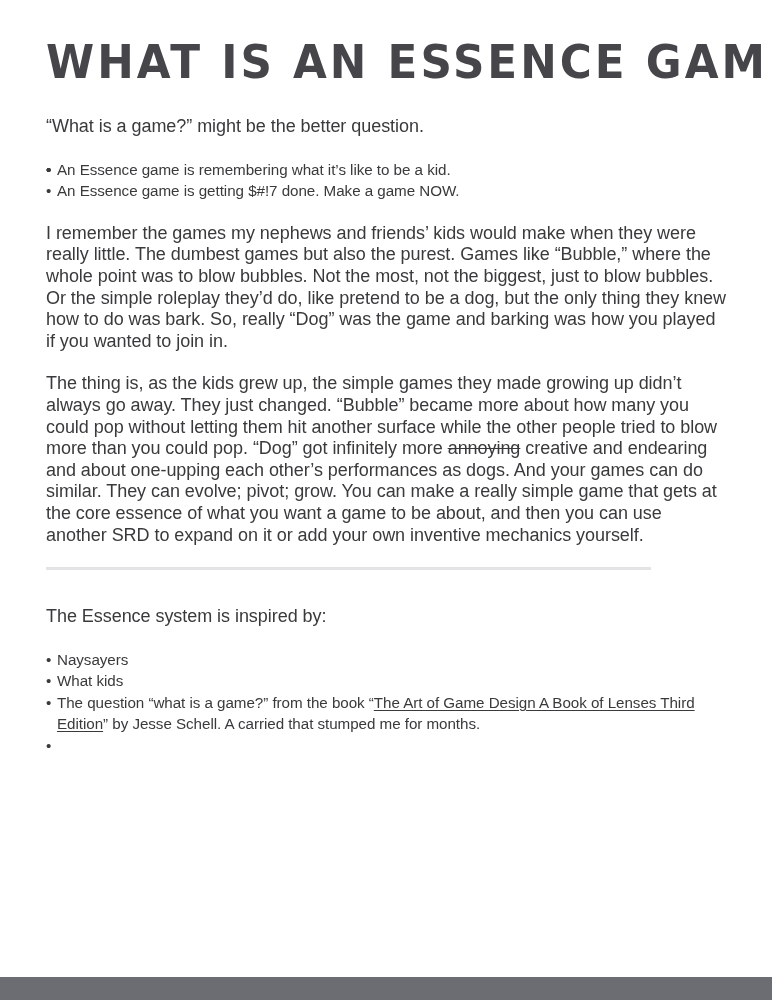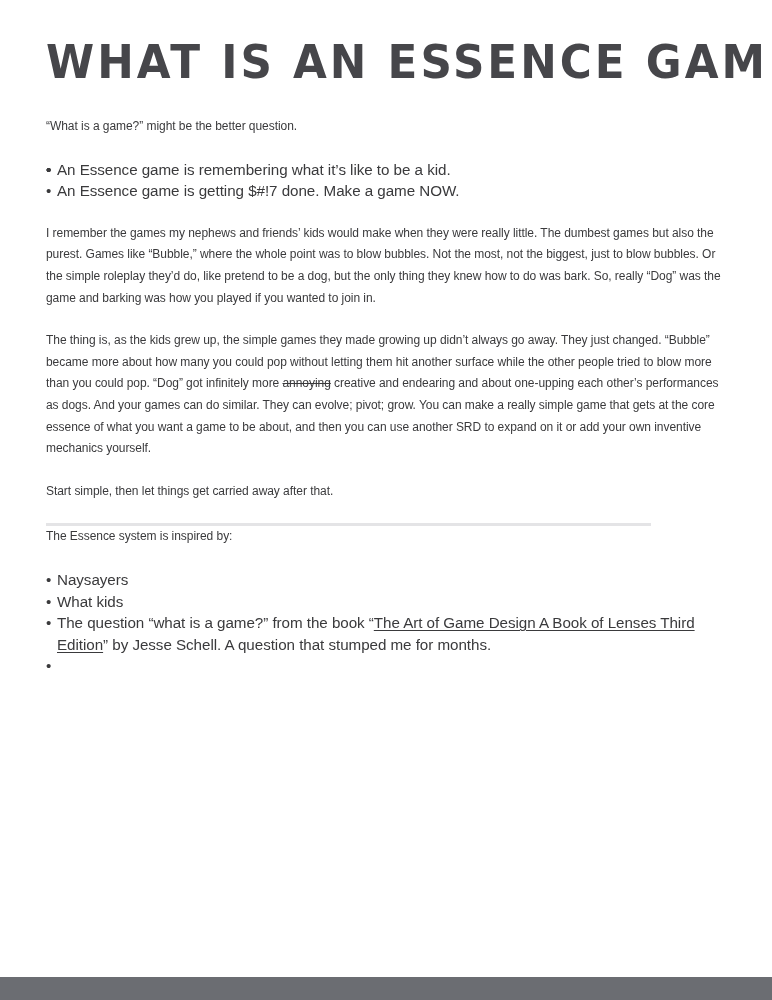--- a/index.html
+++ b/index.html
@@ -36,21 +36,21 @@
     font-family: "DejaVu Sans", "Liberation Sans", sans-serif;
     transform: scaleX(0.93);
     transform-origin: left center;
     white-space: nowrap;
   }
   .body-block {
     margin-top: 31px;
   }
   p.para {
     margin: 0 0 21px 0;
-    font-size: 12px;
+    font-size: 18px;
     line-height: 21.6px;
     color: #3a3a3c;
     letter-spacing: -0.05px;
   }
   p.para:last-child { margin-bottom: 0; }
   ul.bullets {
     list-style: none;
     margin: 0 0 21px 0;
     padding: 0;
   }
@@ -77,20 +77,21 @@
     text-decoration-thickness: 1px;
     color: #3a3a3c;
   }
   .divider {
     height: 3px;
     background: #e4e4e6;
     margin: 21px 0 0 0;
     width: 605px;
   }
   .inspired-block {
+    margin-top: 36px;
   }
   li.hanging {
     padding-left: 11px;
   }
   .footer-bar {
     position: absolute;
     left: 0;
     top: 977px;
     width: 772px;
     height: 23px;
@@ -113,31 +114,30 @@
       <li><span class="bullet-dot">•</span></li>
       <li><span class="bullet-dot">•</span></li>
       <li><span class="bullet-dot">•</span><span>An Essence game is remembering what it’s like to be a kid.</span></li>
       <li><span class="bullet-dot">•</span><span>An Essence game is getting $#!7 done. Make a game NOW.</span></li>
     </ul>
 
     <p class="para">I remember the games my nephews and friends’ kids would make when they were really little. The dumbest games but also the purest. Games like “Bubble,” where the whole point was to blow bubbles. Not the most, not the biggest, just to blow bubbles. Or the simple roleplay they’d do, like pretend to be a dog, but the only thing they knew how to do was bark. So, really “Dog” was the game and barking was how you played if you wanted to join in.</p>
 
     <p class="para"><span>The thing is, as the kids grew up, the simple games they made growing up didn’t always go away. They just changed. “Bubble” became more about how many you could pop without letting them hit another surface while the other people tried to blow more than you could pop. “Dog” got infinitely more </span><span class="strike">annoying</span><span> creative and endearing and about one-upping each other’s performances as dogs. And your games can do similar. They can evolve; pivot; grow. You can make a really simple game that gets at the core essence of what you want a game to be about, and then you can use another SRD to expand on it or add your own inventive mechanics yourself.</span></p>
 
-    <p class="para">Start simple, then let things get carried away after that.</p>
 
     <div class="divider"></div>
 
     <div class="inspired-block">
       <p class="para">The Essence system is inspired by:</p>
 
       <ul class="bullets">
         <li><span class="bullet-dot">•</span><span>Naysayers</span></li>
         <li><span class="bullet-dot">•</span><span>What kids</span></li>
-        <li class="hanging"><span class="bullet-dot">•</span><span>The question “what is a game?”  from the book “</span><a class="link" href="#">The Art of Game Design A Book of Lenses Third Edition</a><span>” by Jesse Schell. A question that stumped me for months.</span></li>
+        <li class="hanging"><span class="bullet-dot">•</span><span>The question “what is a game?”  from the book “</span><a class="link" href="#">The Art of Game Design A Book of Lenses Third Edition</a><span>” by Jesse Schell. A carried that stumped me for months.</span></li>
         <li><span class="bullet-dot">•</span></li>
       </ul>
     </div>
 
   </div>
 </div>
 
 <div class="footer-bar"></div>
 
 </body></html>

